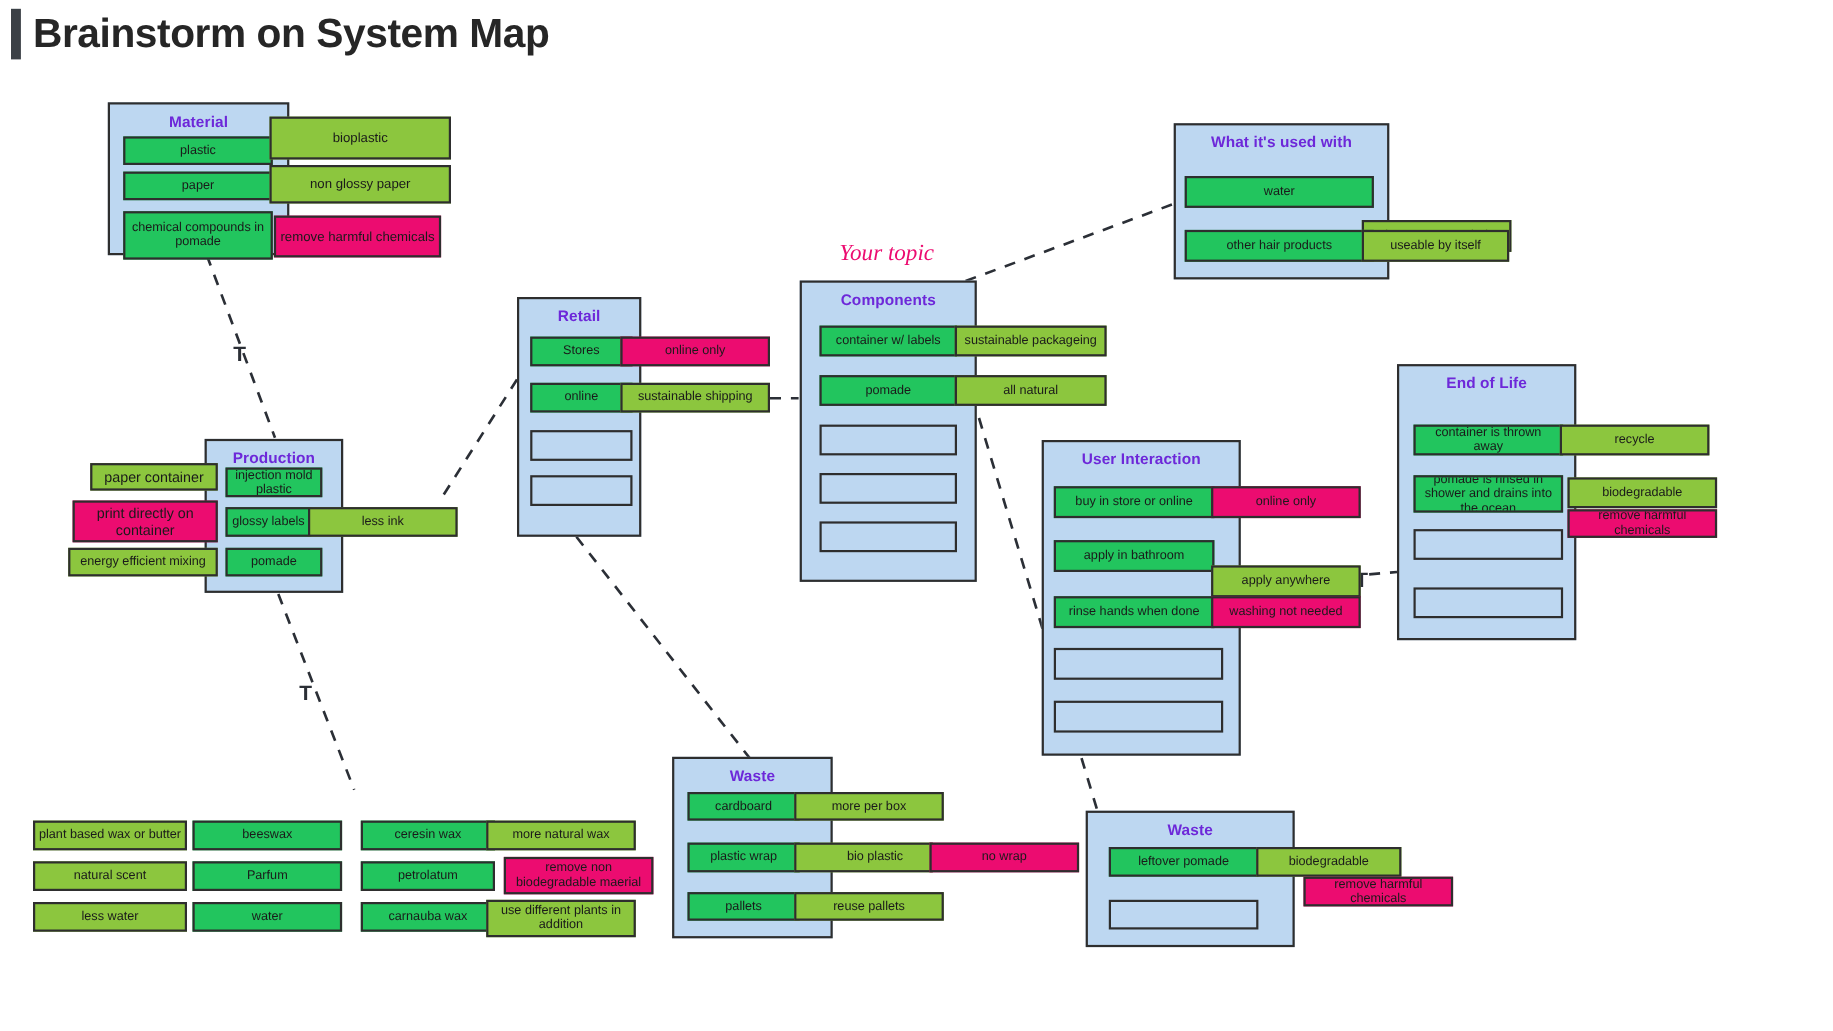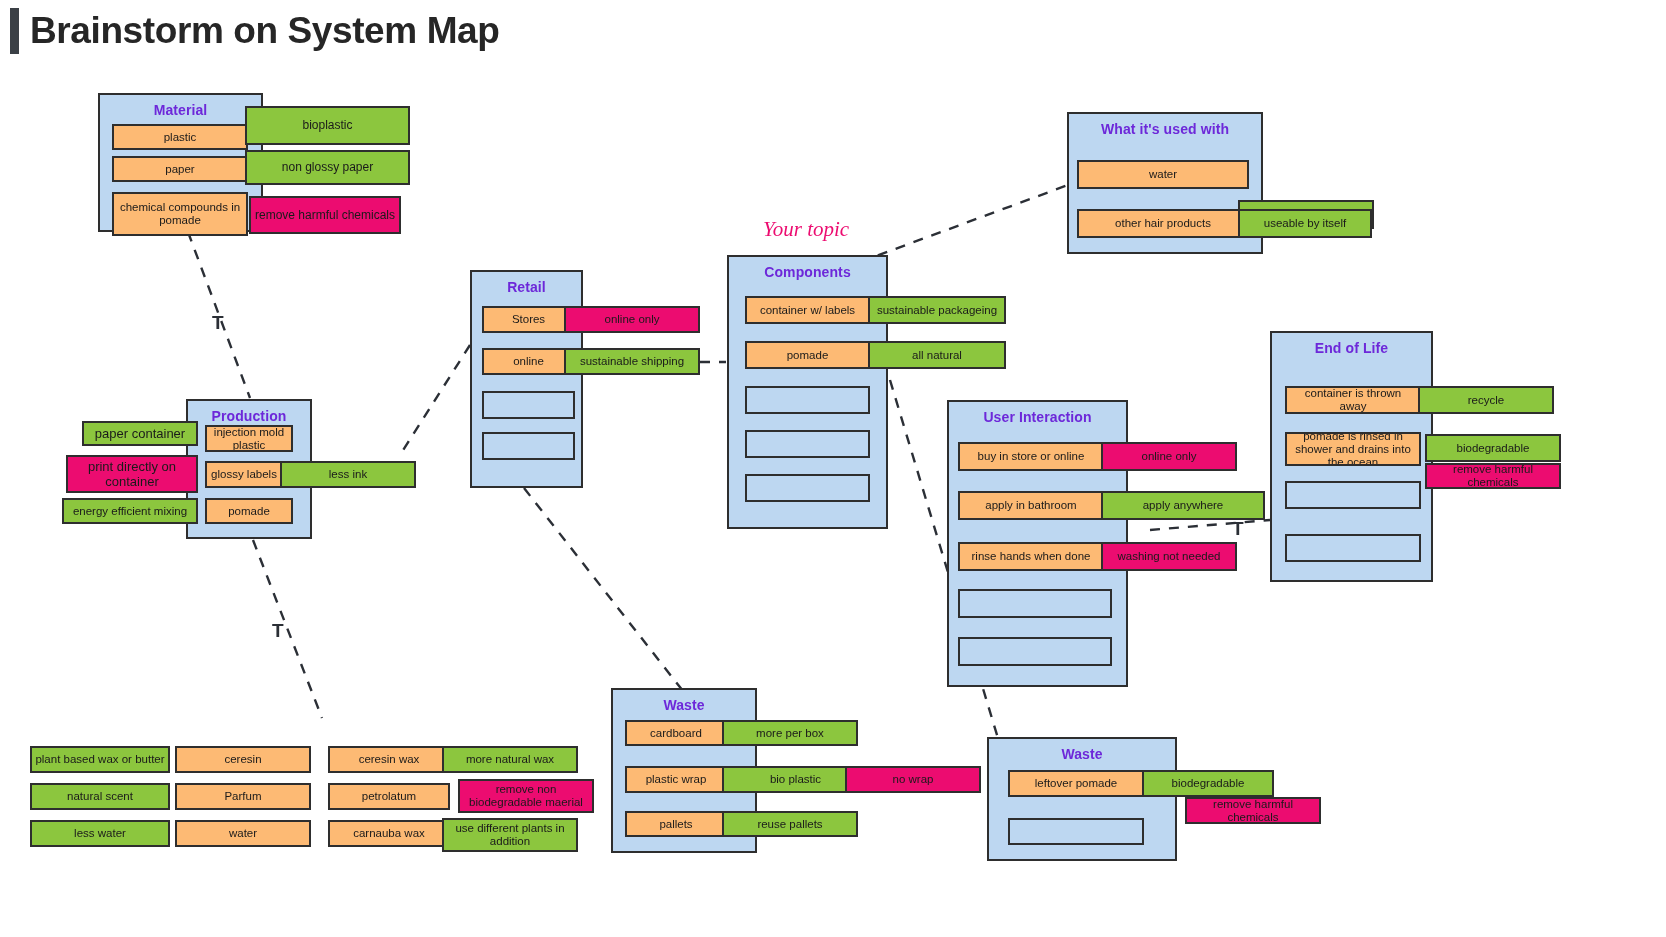--- a/index.html
+++ b/index.html
@@ -61,21 +61,21 @@
     display: flex;
     align-items: center;
     justify-content: center;
     text-align: center;
     font-size: 11.5px;
     line-height: 13px;
     color: #1a1a1a;
     padding: 0 3px;
     overflow: hidden;
   }
-  .cell.blue   { background: #fdba74; }
+  .cell.blue   { background: #22c55e; }
   .cell.green  { background: #8cc63e; }
   .cell.pink   { background: #ec0c70; }
   .cell.empty  { background: #bdd7f1; }
   .cell.big    { font-size: 12px; line-height: 17px; }
   .cell.mid    { font-size: 13px; line-height: 15px; }
 
   
   #your-topic {
     position: absolute;
     font-style: italic;
@@ -182,40 +182,40 @@
   <div class="cell green" style="left:1238px; top:160px; width:136px; height:29px;margin-top:40px;">less water needed</div>
   <div class="cell blue" style="left:1077px; top:209px; width:172px; height:29px;">other hair products</div>
   <div class="cell green" style="left:1238px; top:209px; width:134px; height:29px;">useable by itself</div>
 
   <div class="group" style="left:947px; top:400px; width:181px; height:287px;">
     <div class="group-title">User Interaction</div>
   </div>
   <div class="cell blue" style="left:958px; top:442px; width:146px; height:29px;">buy in store or online</div>
   <div class="cell pink" style="left:1101px; top:442px; width:136px; height:29px;">online only</div>
   <div class="cell blue" style="left:958px; top:491px; width:146px; height:29px;">apply in bathroom</div>
-  <div class="cell green" style="left:1101px; top:491px; width:164px; height:29px;">apply anywhere</div>
+  <div class="cell green" style="left:1101px; top:514px; width:136px; height:29px;">apply anywhere</div>
   <div class="cell blue" style="left:958px; top:542px; width:146px; height:29px;">rinse hands when done</div>
   <div class="cell pink" style="left:1101px; top:542px; width:136px; height:29px;">washing not needed</div>
   <div class="cell empty" style="left:958px; top:589px; width:154px; height:29px;"></div>
   <div class="cell empty" style="left:958px; top:637px; width:154px; height:29px;"></div>
 
   <div class="group" style="left:1270px; top:331px; width:163px; height:251px;">
     <div class="group-title">End of Life</div>
   </div>
   <div class="cell blue" style="left:1285px; top:386px; width:136px; height:28px;">container is thrown away</div>
   <div class="cell green" style="left:1418px; top:386px; width:136px; height:28px;">recycle</div>
   <div class="cell blue" style="left:1285px; top:432px; width:136px; height:34px;">pomade is rinsed in shower and drains into the ocean</div>
   <div class="cell green" style="left:1425px; top:434px; width:136px; height:28px;">biodegradable</div>
   <div class="cell pink" style="left:1425px; top:463px; width:136px; height:26px;">remove harmful chemicals</div>
   <div class="cell empty" style="left:1285px; top:481px; width:136px; height:28px;"></div>
   <div class="cell empty" style="left:1285px; top:534px; width:136px; height:28px;"></div>
 
 
   <div class="cell green" style="left:30px; top:746px; width:140px; height:27px;">plant based wax or butter</div>
-  <div class="cell blue" style="left:175px; top:746px; width:136px; height:27px;">ceresin</div>
+  <div class="cell blue" style="left:175px; top:746px; width:136px; height:27px;">beeswax</div>
   <div class="cell blue" style="left:328px; top:746px; width:122px; height:27px;">ceresin wax</div>
   <div class="cell green" style="left:442px; top:746px; width:136px; height:27px;">more natural wax</div>
 
   <div class="cell green" style="left:30px; top:783px; width:140px; height:27px;">natural scent</div>
   <div class="cell blue" style="left:175px; top:783px; width:136px; height:27px;">Parfum</div>
   <div class="cell blue" style="left:328px; top:783px; width:122px; height:27px;">petrolatum</div>
   <div class="cell pink" style="left:458px; top:779px; width:136px; height:34px;">remove non biodegradable maerial</div>
 
   <div class="cell green" style="left:30px; top:820px; width:140px; height:27px;">less water</div>
   <div class="cell blue" style="left:175px; top:820px; width:136px; height:27px;">water</div>

